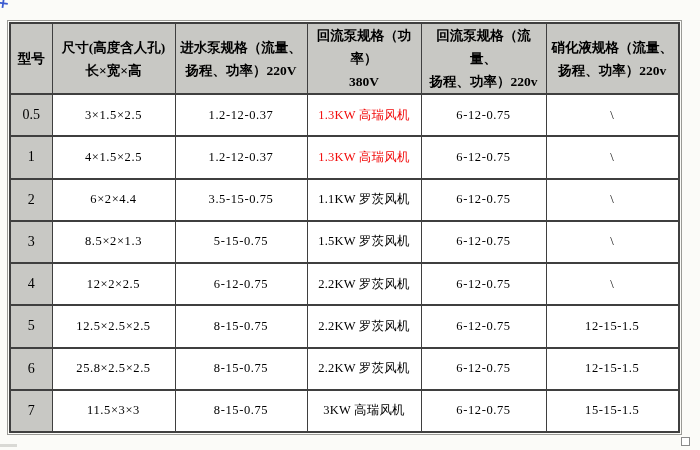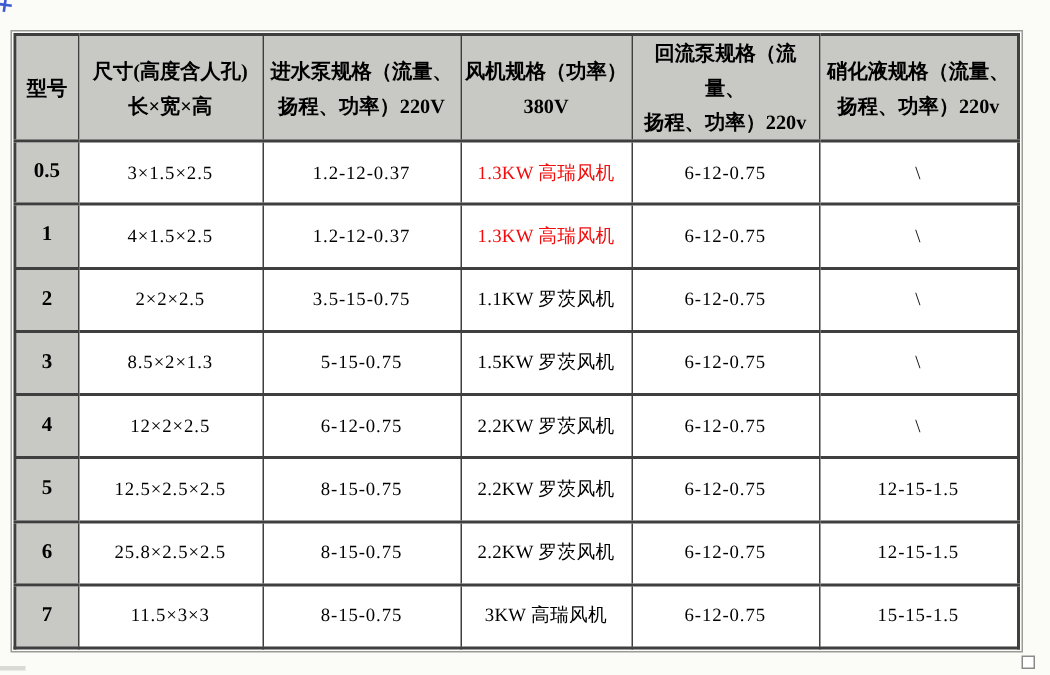--- a/index.html
+++ b/index.html
@@ -30,21 +30,21 @@
     padding:0 2px; overflow:hidden;
   }
   thead tr { height:61px; }
   th {
     background:var(--header-bg,#c8c8c4);
     font-weight:bold; font-size:13.5px; line-height:23px;
   }
   td { font-size:12.5px; letter-spacing:0.6px; }
   td.c-model {
     background:var(--header-bg,#c8c8c4);
-    font-weight:bold; font-size:14px; letter-spacing:0;
+    font-weight:normal; font-size:14px; letter-spacing:0;
   }
   td.c-fan { letter-spacing:0.2px; }
   .resize-handle {
     position:absolute; left:681px; top:437px; width:7px; height:7px;
     background:#ffffff; border:1px solid #8a8a8a; z-index:3;
   }
   .line-fragment {
     position:absolute; left:0; top:444px; width:17px; height:3px;
     background:#d9d9d5;
   }
@@ -72,21 +72,21 @@
           </th>
         <th>
             <div>尺寸(高度含人孔)</div>
             <div>长×宽×高</div>
           </th>
         <th>
             <div>进水泵规格（流量、</div>
             <div>扬程、功率）220V</div>
           </th>
         <th>
-            <div>风机规格（功率）</div>
+            <div>回流泵规格（功率）</div>
             <div>380V</div>
           </th>
         <th>
             <div>回流泵规格（流量、</div>
             <div>扬程、功率）220v</div>
           </th>
         <th>
             <div>硝化液规格（流量、</div>
             <div>扬程、功率）220v</div>
           </th>
@@ -104,21 +104,21 @@
       <tr>
         <td class="c-model">1</td>
         <td>4×1.5×2.5</td>
         <td>1.2-12-0.37</td>
         <td class="c-fan" style="color: rgb(242, 12, 12);">1.3KW 高瑞风机</td>
         <td>6-12-0.75</td>
         <td>\</td>
       </tr>
       <tr>
         <td class="c-model">2</td>
-        <td>2×2×2.5</td>
+        <td>6×2×4.4</td>
         <td>3.5-15-0.75</td>
         <td class="c-fan">1.1KW 罗茨风机</td>
         <td>6-12-0.75</td>
         <td>\</td>
       </tr>
       <tr>
         <td class="c-model">3</td>
         <td>8.5×2×1.3</td>
         <td>5-15-0.75</td>
         <td class="c-fan">1.5KW 罗茨风机</td>

